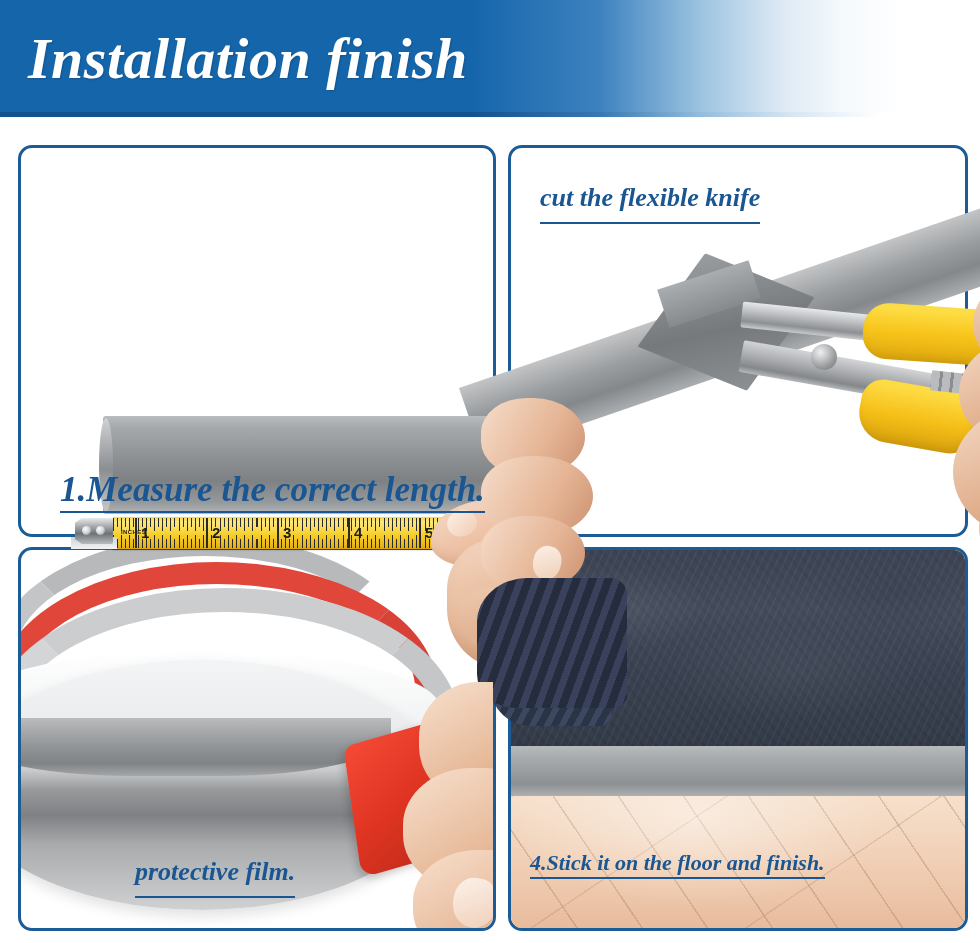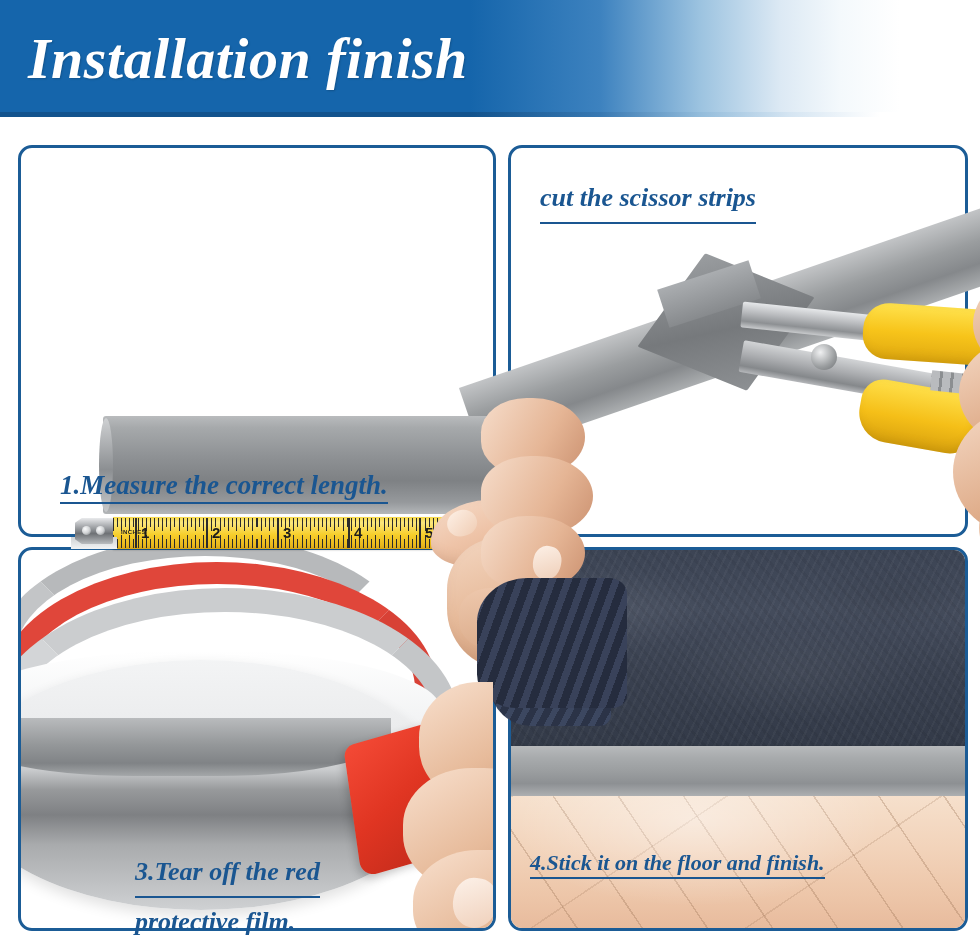--- a/index.html
+++ b/index.html
@@ -61,21 +61,21 @@
     color:#1a5691;
     z-index:40;
     white-space:nowrap;
   }
   .caption .ln{
     display:block;
     border-bottom:2px solid #1a5691;
     padding-bottom:1px;
     width:max-content;
   }
-  .cap1{left:60px;top:470px;font-size:27px;}
+  .cap1{left:60px;top:470px;font-size:35px;}
   .cap2{left:540px;top:174px;font-size:26px;line-height:47px;}
   .cap3{left:135px;top:848px;font-size:26px;line-height:47px;}
   .cap4{left:530px;top:850px;font-size:22px;}
 
   
   .p1-strip{
     position:absolute;left:82px;top:268px;width:430px;height:98px;
     background:linear-gradient(to bottom,
       #b9bbbd 0%, #a6a9ab 12%, #8e9194 42%, #7e8184 66%, #96999c 88%, #b4b7b9 100%);
     border-radius:3px 0 0 3px;
@@ -446,21 +446,21 @@
       <div class="f f1"></div>
       <div class="f f2"></div>
       <div class="f f3"></div>
       <div class="nail"></div>
     </div>
     <div class="p2-sleeve"></div>
   </div>
 </div>
 
 <div class="caption cap2">
-  <span class="ln">cut the scissor strips</span>
+  <span class="ln">cut the flexible knife</span>
 </div>
 
 <div class="panel panel-bl">
   <div class="clip">
     <div class="p3-coil">
       <div class="p3-r1"></div>
       <div class="p3-r2"></div>
       <div class="p3-r3"></div>
     </div>
     <div class="p3-big-top"></div>
@@ -471,21 +471,20 @@
     <div class="p3-hand">
       <div class="sg s1"></div>
       <div class="sg s2"></div>
       <div class="sg s3"></div>
       <div class="nail"></div>
     </div>
   </div>
 </div>
 
 <div class="caption cap3">
-  <span class="ln">3.Tear off the red</span>
   <span class="ln">protective film.</span>
 </div>
 
 <div class="panel panel-br">
   <div class="clip">
     <div class="p4-wall"></div>
     <div class="p4-wall-mottle"></div>
     <div class="p4-trim"></div>
     <div class="p4-floor"></div>
     <div class="p4-floorglow"></div>

